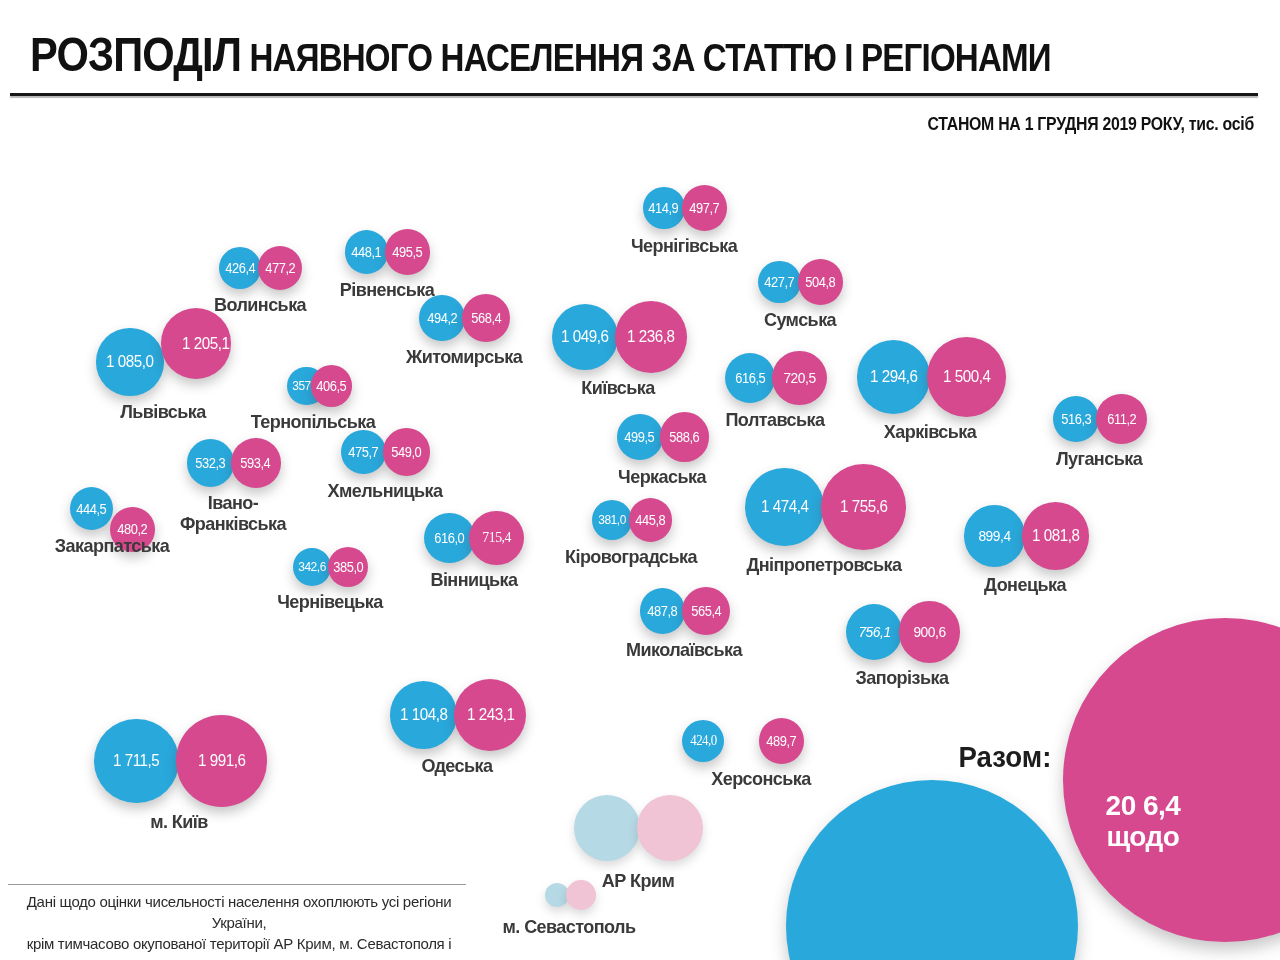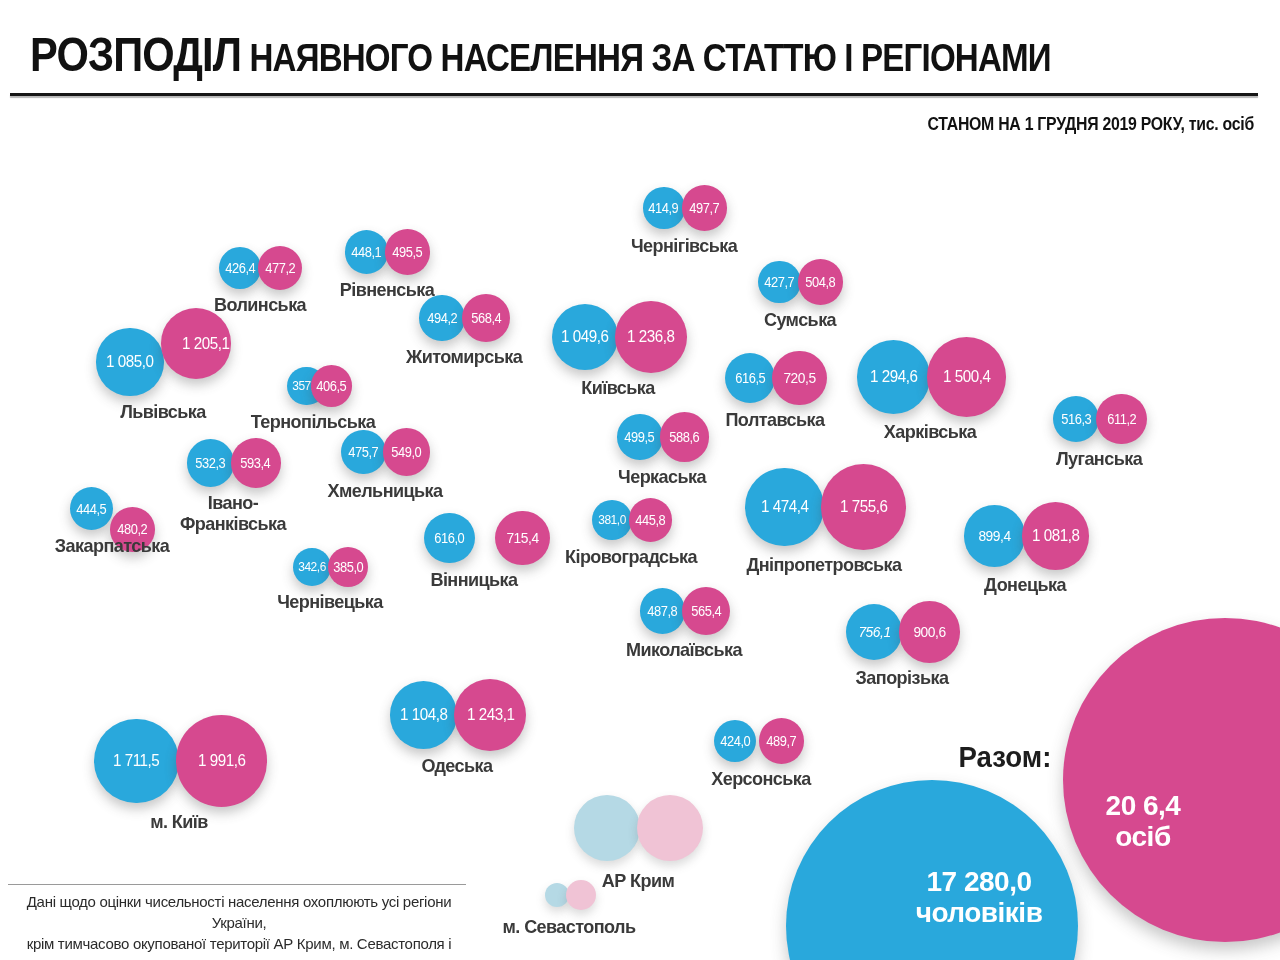--- a/index.html
+++ b/index.html
@@ -221,21 +221,21 @@
       <div class="bubble male" style="left: 293.174px; top: 548.12px; height: 37.7593px; width: 37.7593px;">
         <div class="bval" style="font-size: 13px;">342,6</div>
       </div>
       <div class="bubble female" style="left: 327.933px; top: 546.986px; height: 40.0277px; width: 40.0277px;">
         <div class="bval" style="font-size: 14px;">385,0</div>
       </div>
       <div class="rlabel" style="left: 220px; top: 591.014px;">Чернівецька</div>
       <div class="bubble male" style="left: 423.885px; top: 512.684px; height: 50.6315px; width: 50.6315px;">
         <div class="bval" style="font-size: 14px;">616,0</div>
       </div>
-      <div class="bubble female" style="left: 495px; top: 510.718px; height: 54.5638px; width: 54.5638px;">
+      <div class="bubble female" style="left: 469px; top: 510.718px; height: 54.5638px; width: 54.5638px; font-family: Liberation Serif, serif;">
         <div class="bval" style="font-size: 15px;">715,4</div>
       </div>
       <div class="rlabel" style="left: 364px; top: 569.282px;">Вінницька</div>
       <div class="bubble male" style="left: 963.841px; top: 505.41px; height: 61.1796px; width: 61.1796px;">
         <div class="bval" style="font-size: 15px;">899,4</div>
       </div>
       <div class="bubble female" style="left: 1022.02px; top: 502.451px; height: 67.0971px; width: 67.0971px;">
         <div class="bval" style="font-size: 16.5px;">1 081,8</div>
       </div>
       <div class="rlabel" style="left: 915px; top: 573.549px;">Донецька</div>
@@ -260,45 +260,41 @@
         <div class="bval" style="font-size: 16.5px;">1 243,1</div>
       </div>
       <div class="rlabel" style="left: 347px; top: 754.963px;">Одеська</div>
       <div class="bubble male" style="left: 94.4435px; top: 718.802px; height: 84.3954px; width: 84.3954px;">
         <div class="bval" style="font-size: 16.5px;">1 711,5</div>
       </div>
       <div class="bubble female" style="left: 175.839px; top: 715.48px; height: 91.0398px; width: 91.0398px; text-align: right;">
         <div class="bval" style="font-size: 16.5px;">1 991,6</div>
       </div>
       <div class="rlabel" style="left: 69px; top: 810.52px;">м. Київ</div>
-      <div class="bubble male" style="left: 714px; top: 719.997px; height: 42.0062px; width: 42.0062px;">
+      <div class="bubble male" style="left: 682px; top: 719.997px; height: 42.0062px; width: 42.0062px; font-family: Liberation Serif, serif;">
         <div class="bval" style="font-size: 14px;">424,0</div>
       </div>
       <div class="bubble female" style="left: 758.716px; top: 718.428px; height: 45.1435px; width: 45.1435px;">
         <div class="bval" style="font-size: 14px;">489,7</div>
       </div>
       <div class="rlabel" style="left: 651px; top: 767.572px;">Херсонська</div>
       <div class="bubble male muted" style="left: 573.5px; top: 795px; height: 66px; width: 66px;"></div>
       <div class="bubble female muted" style="left: 636.5px; top: 795px; height: 66px; width: 66px;"></div>
       <div class="rlabel" style="left: 528px; top: 870px;">АР Крим</div>
       <div class="bubble male muted" style="left: 545px; top: 883px; height: 24px; width: 24px;"></div>
       <div class="bubble female muted" style="left: 566px; top: 880px; height: 30px; width: 30px;"></div>
       <div class="rlabel" style="left: 459px; top: 916px;">м. Севастополь</div>
     </div>
 
   <div id="total-label">Разом:</div>
   <div id="total-male-circle" class="total-circle"></div>
   <div id="total-female-circle" class="total-circle"></div>
-  <div id="total-male-text" class="total-text">
-    <div>17 280,0</div>
-    <div>чоловіків</div>
-  </div>
   <div id="total-female-text" class="total-text">
     <div>20 6,4</div>
-    <div>осіб</div>
+    <div>щодо</div>
   </div>
 
   <div id="foot-rule"></div>
   <div id="footnote">
     <div>Дані щодо оцінки чисельності населення охоплюють усі регіони України,</div>
     <div>крім тимчасово окупованої території АР Крим, м. Севастополя і частини</div>
 
   </div>
 
 </div>

